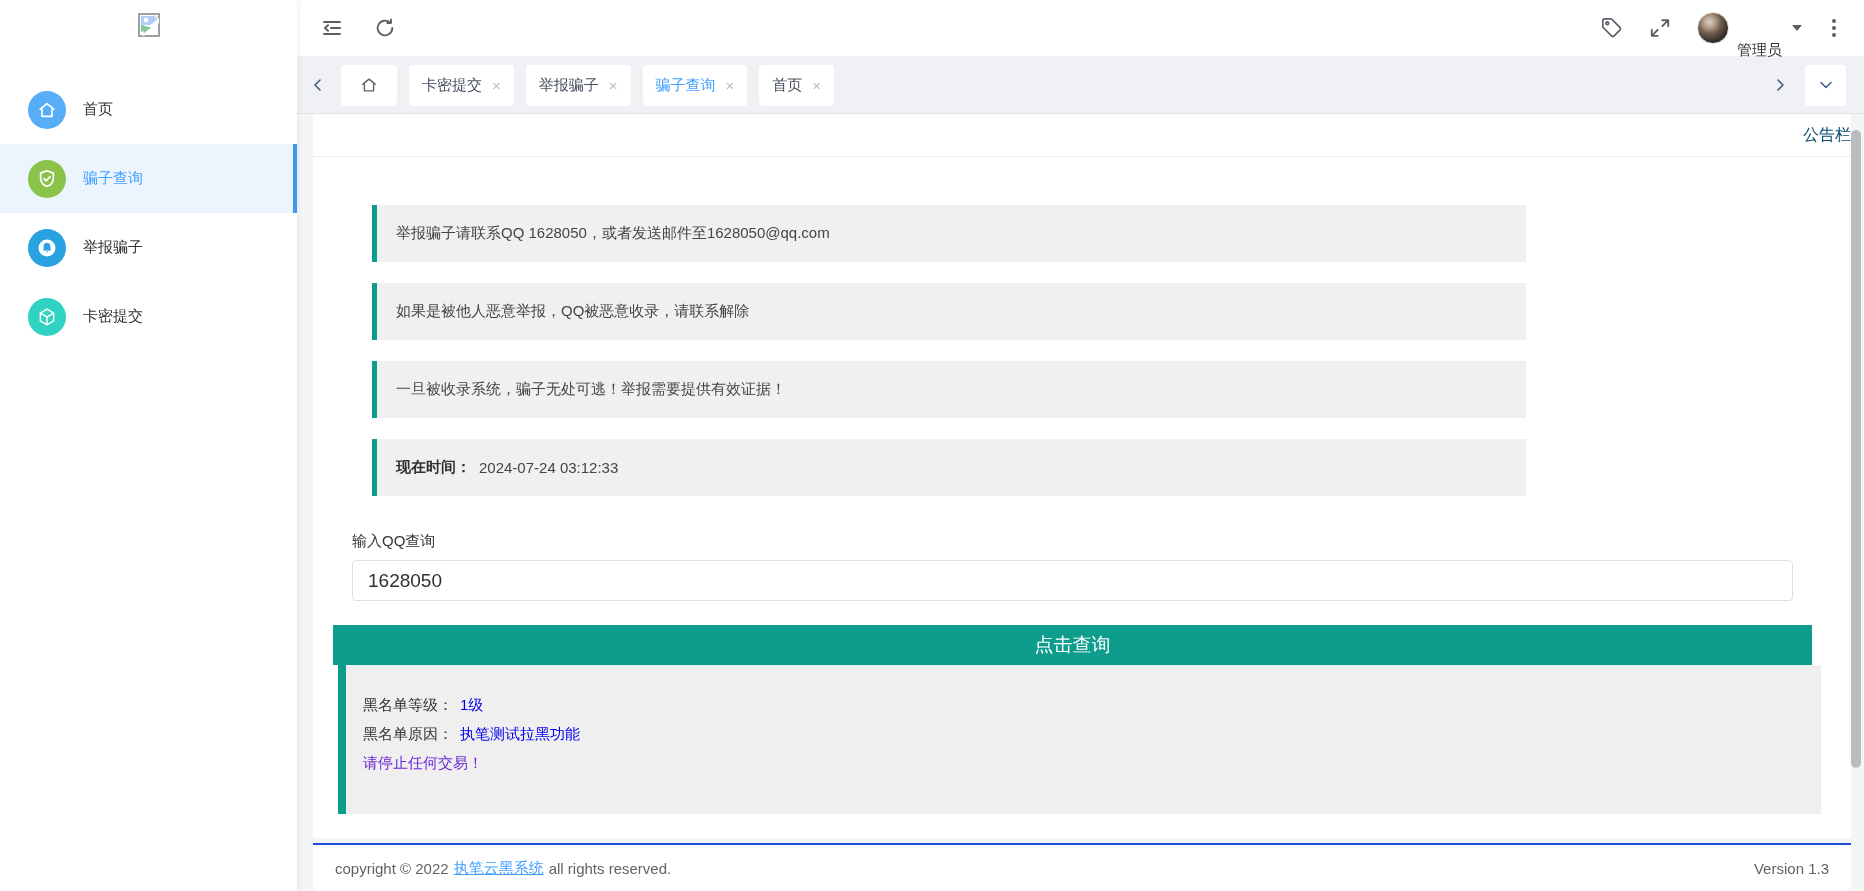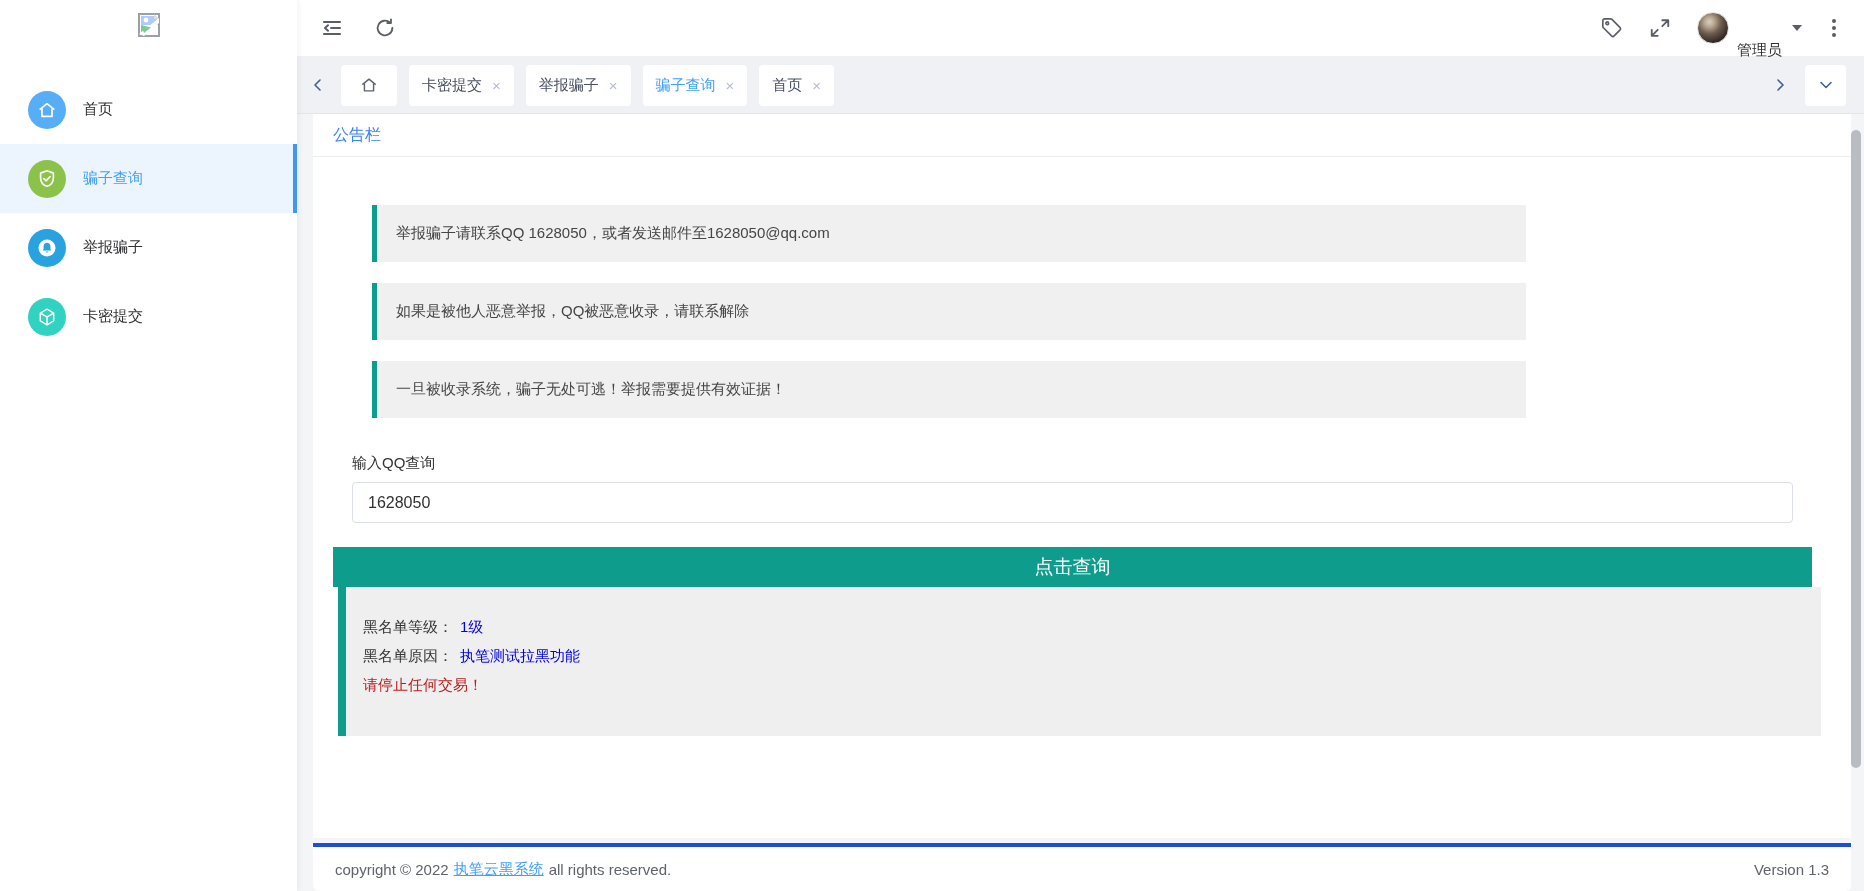--- a/index.html
+++ b/index.html
@@ -55,41 +55,41 @@
   .tab .x { margin-left:10px; color:#b4bccc; font-size:15px; line-height:1; cursor:pointer; }
   .tab.active .tlbl { color:#409eff; }
   .tab-spacer { flex:1 1 auto; }
   .collapse-btn { width:41px; height:41px; background:#fff; border-radius:4px; margin-left:14px;
     display:flex; align-items:center; justify-content:center; cursor:pointer; flex:0 0 auto; }
 
   
   .content { position:absolute; left:313px; top:114px; width:1538px; height:724px;
     background:#fff; overflow:hidden; z-index:3; }
   .panel-header { height:43px; line-height:42px; padding-left:20px; font-size:16px;
-    color:#3b82f6; border-bottom:1px solid #ebedf0; }
+    color:#0c4a6e; border-bottom:1px solid #ebedf0;text-align:right; }
   .annc-wrap { padding-top:48px; }
   .annc-box { margin:0 0 21px 59px; width:1154px; height:57px; background:#f0f0f0;
     border-left:5px solid #0e9d8c; display:flex; align-items:center; padding-left:19px;
     font-size:15px; color:#454545; }
   .annc-box b { color:#303030; margin-right:8px; }
   .query-label { margin:36px 0 9px 39px; font-size:15px; color:#333; }
   .query-input { display:block; margin-left:39px; width:1441px; height:41px;
-    border:1px solid #dcdfe6; border-radius:4px; padding:0 15px; font-size:16px;
+    border:1px solid #dcdfe6; border-radius:4px; padding:0 15px; font-size:19px;
     color:#303133; outline:none; font-family:inherit; background:#fff; }
   .query-btn { display:block; margin:24px 0 0 20px; width:1479px; height:40px;
     background:#0e9d8c; border:none; color:#fff; font-size:19px; cursor:pointer;
     font-family:inherit; }
   .result-box { margin-left:25px; width:1483px; background:#efefef; border-left:8px solid #0e9d8c;
     padding:25px 0 37px 17px; font-size:15px; line-height:29px; color:#333; }
   .rv { color:#0000ee; margin-left:7px; }
-  .warn { color:#b91c1c; }
+  .warn { color:#6d28d9; }
 
   
   .footer { position:absolute; left:313px; top:843px; width:1538px; height:48px;
-    background:#fff; border-top:4px solid #1d4ed8; border-radius:0 0 6px 6px;
+    background:#fff; border-top:2px solid #1d4ed8; border-radius:0 0 6px 6px;
     display:flex; align-items:center; padding:0 22px; font-size:15px; color:#5f6368; z-index:3; }
   .footer a { color:#409eff; text-decoration:underline; margin:0 5px; cursor:pointer; }
   .footer .ver { margin-left:auto; color:#5f6368; }
 
   
   .scroll-thumb { position:absolute; right:3px; top:130px; width:10px; height:638px;
     background:#b9bdc1; border-radius:5px; z-index:7; cursor:pointer; }
 </style>
 </head>
 <body>
@@ -236,20 +236,24 @@
   <div class="annc-wrap">
     <div class="annc-box">
       <span>举报骗子请联系QQ 1628050，或者发送邮件至1628050@qq.com</span>
     </div>
     <div class="annc-box">
       <span>如果是被他人恶意举报，QQ被恶意收录，请联系解除</span>
     </div>
     <div class="annc-box">
       <span>一旦被收录系统，骗子无处可逃！举报需要提供有效证据！</span>
     </div>
+    <div class="annc-box">
+      <b>现在时间：</b>
+      <span>2024-07-24 03:12:33</span>
+    </div>
   </div>
 
   <div class="query-label">输入QQ查询</div>
   <input class="query-input" type="text" value="1628050" style="">
 
   <button class="query-btn">点击查询</button>
 
   <div class="result-box">
     <div>
       <span>黑名单等级：</span><span class="rv">1级</span>

